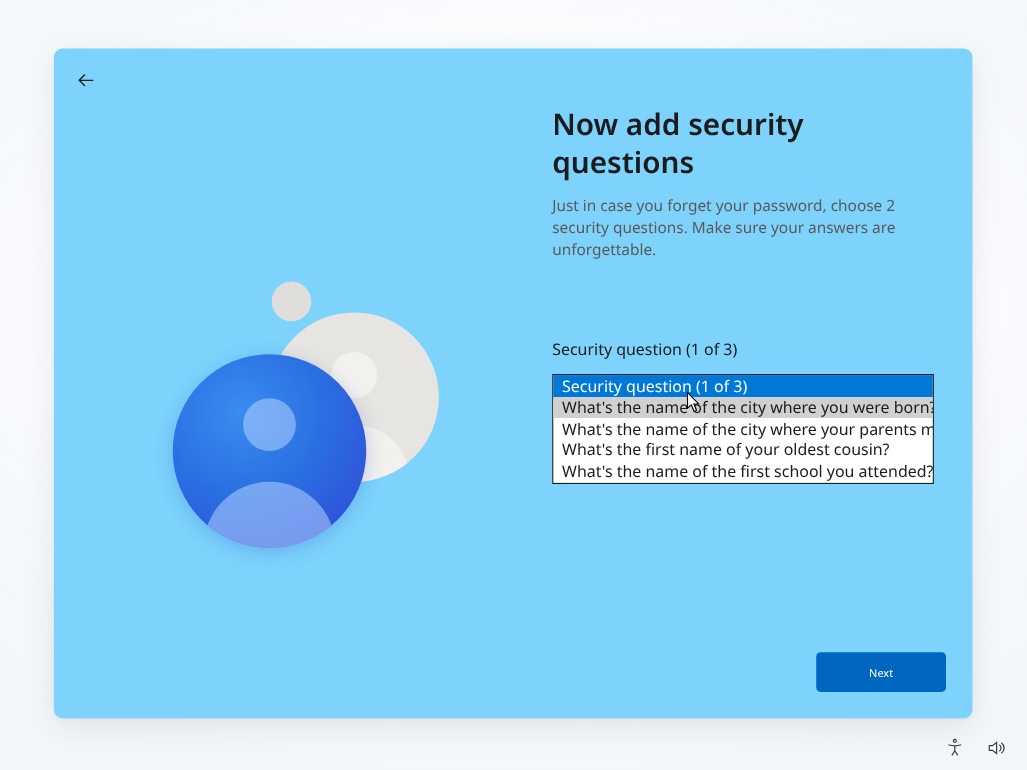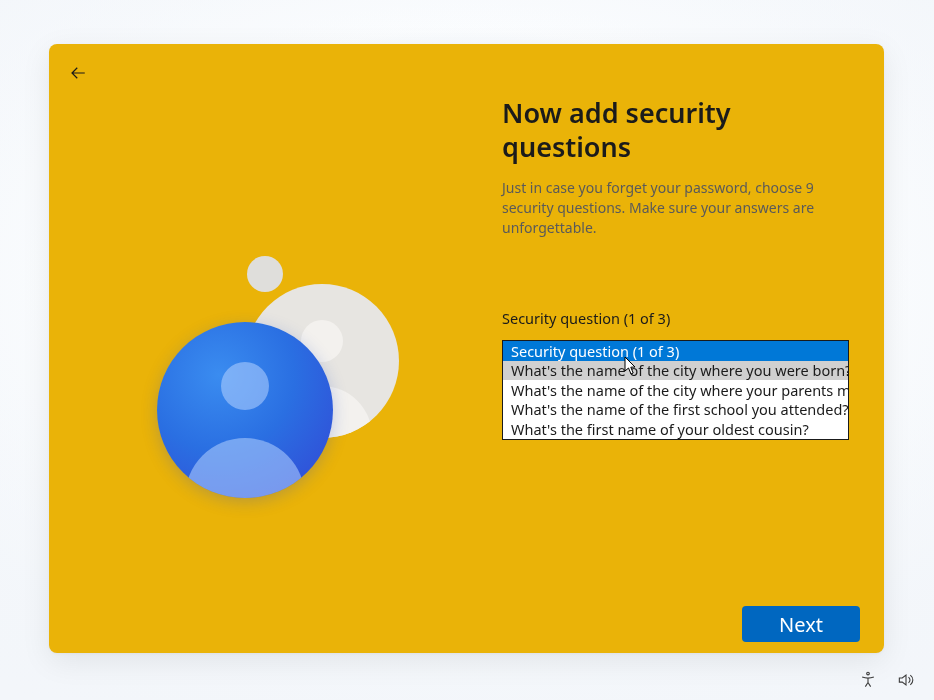--- a/index.html
+++ b/index.html
@@ -10,21 +10,21 @@
       font-family: "Segoe UI", "Segoe UI Variable", system-ui, sans-serif;
       background: radial-gradient(ellipse 800px 500px at 50% 40%, rgba(160,200,240,0.25), rgba(230,240,250,0.1), #f3f6fa);
       position: relative;
     }
     .card {
       position: absolute;
       left: 49px;
       top: 44px;
       width: 835px;
       height: 609px;
-      background: #eab308;
+      background: #7dd3fc;
       border-radius: 8px;
       box-shadow: 0 8px 30px rgba(0,0,0,0.08), 0 1px 3px rgba(0,0,0,0.04);
     }
     .back-btn {
       position: absolute;
       left: 14px;
       top: 14px;
       width: 30px;
       height: 30px;
       display: flex;
@@ -161,27 +161,27 @@
       background: #0078d7;
       color: #ffffff;
     }
     .option.hovered {
       background: #d0d0d0;
     }
 
     .next-btn {
       position: absolute;
       right: 24px;
-      bottom: 11px;
+      bottom: 24px;
       width: 118px;
       height: 36px;
       background: #0067c0;
       color: #ffffff;
       border-radius: 4px;
-      font-size: 20px;
+      font-size: 10px;
       display: flex;
       align-items: center;
       justify-content: center;
       cursor: pointer;
       margin-top: 18px;
     }
 
     .tray {
       position: absolute;
       right: 18px;
@@ -209,43 +209,43 @@
 <div class="card">
 
   <div class="back-btn">
     <svg viewBox="0 0 24 24" fill="none" stroke="currentColor" stroke-width="1.6">
       <path d="M11 5l-7 7 7 7M4 12h17"></path>
     </svg>
   </div>
 
   <div class="content-right">
     <div class="title">Now add security questions</div>
-    <div class="subtitle">Just in case you forget your password, choose 9 security questions. Make sure your answers are unforgettable.</div>
+    <div class="subtitle">Just in case you forget your password, choose 2 security questions. Make sure your answers are unforgettable.</div>
   </div>
 
   <div class="illustration">
     <div class="bubble-tiny"></div>
     <div class="bubble-gray">
       <div class="head"></div>
       <div class="body"></div>
     </div>
     <div class="bubble-blue">
       <div class="head"></div>
       <div class="body"></div>
     </div>
   </div>
 
   <div class="field-area">
     <div class="field-label">Security question (1 of 3)</div>
     <div class="dropdown-listbox">
       <div class="option selected">Security question (1 of 3)</div>
       <div class="option hovered">What's the name of the city where you were born?</div>
       <div class="option">What's the name of the city where your parents met</div>
+      <div class="option">What's the first name of your oldest cousin?</div>
       <div class="option">What's the name of the first school you attended?</div>
-      <div class="option">What's the first name of your oldest cousin?</div>
     </div>
   </div>
 
   <div class="next-btn">
     <span>Next</span>
   </div>
 
 </div>
 
 <div class="tray">

